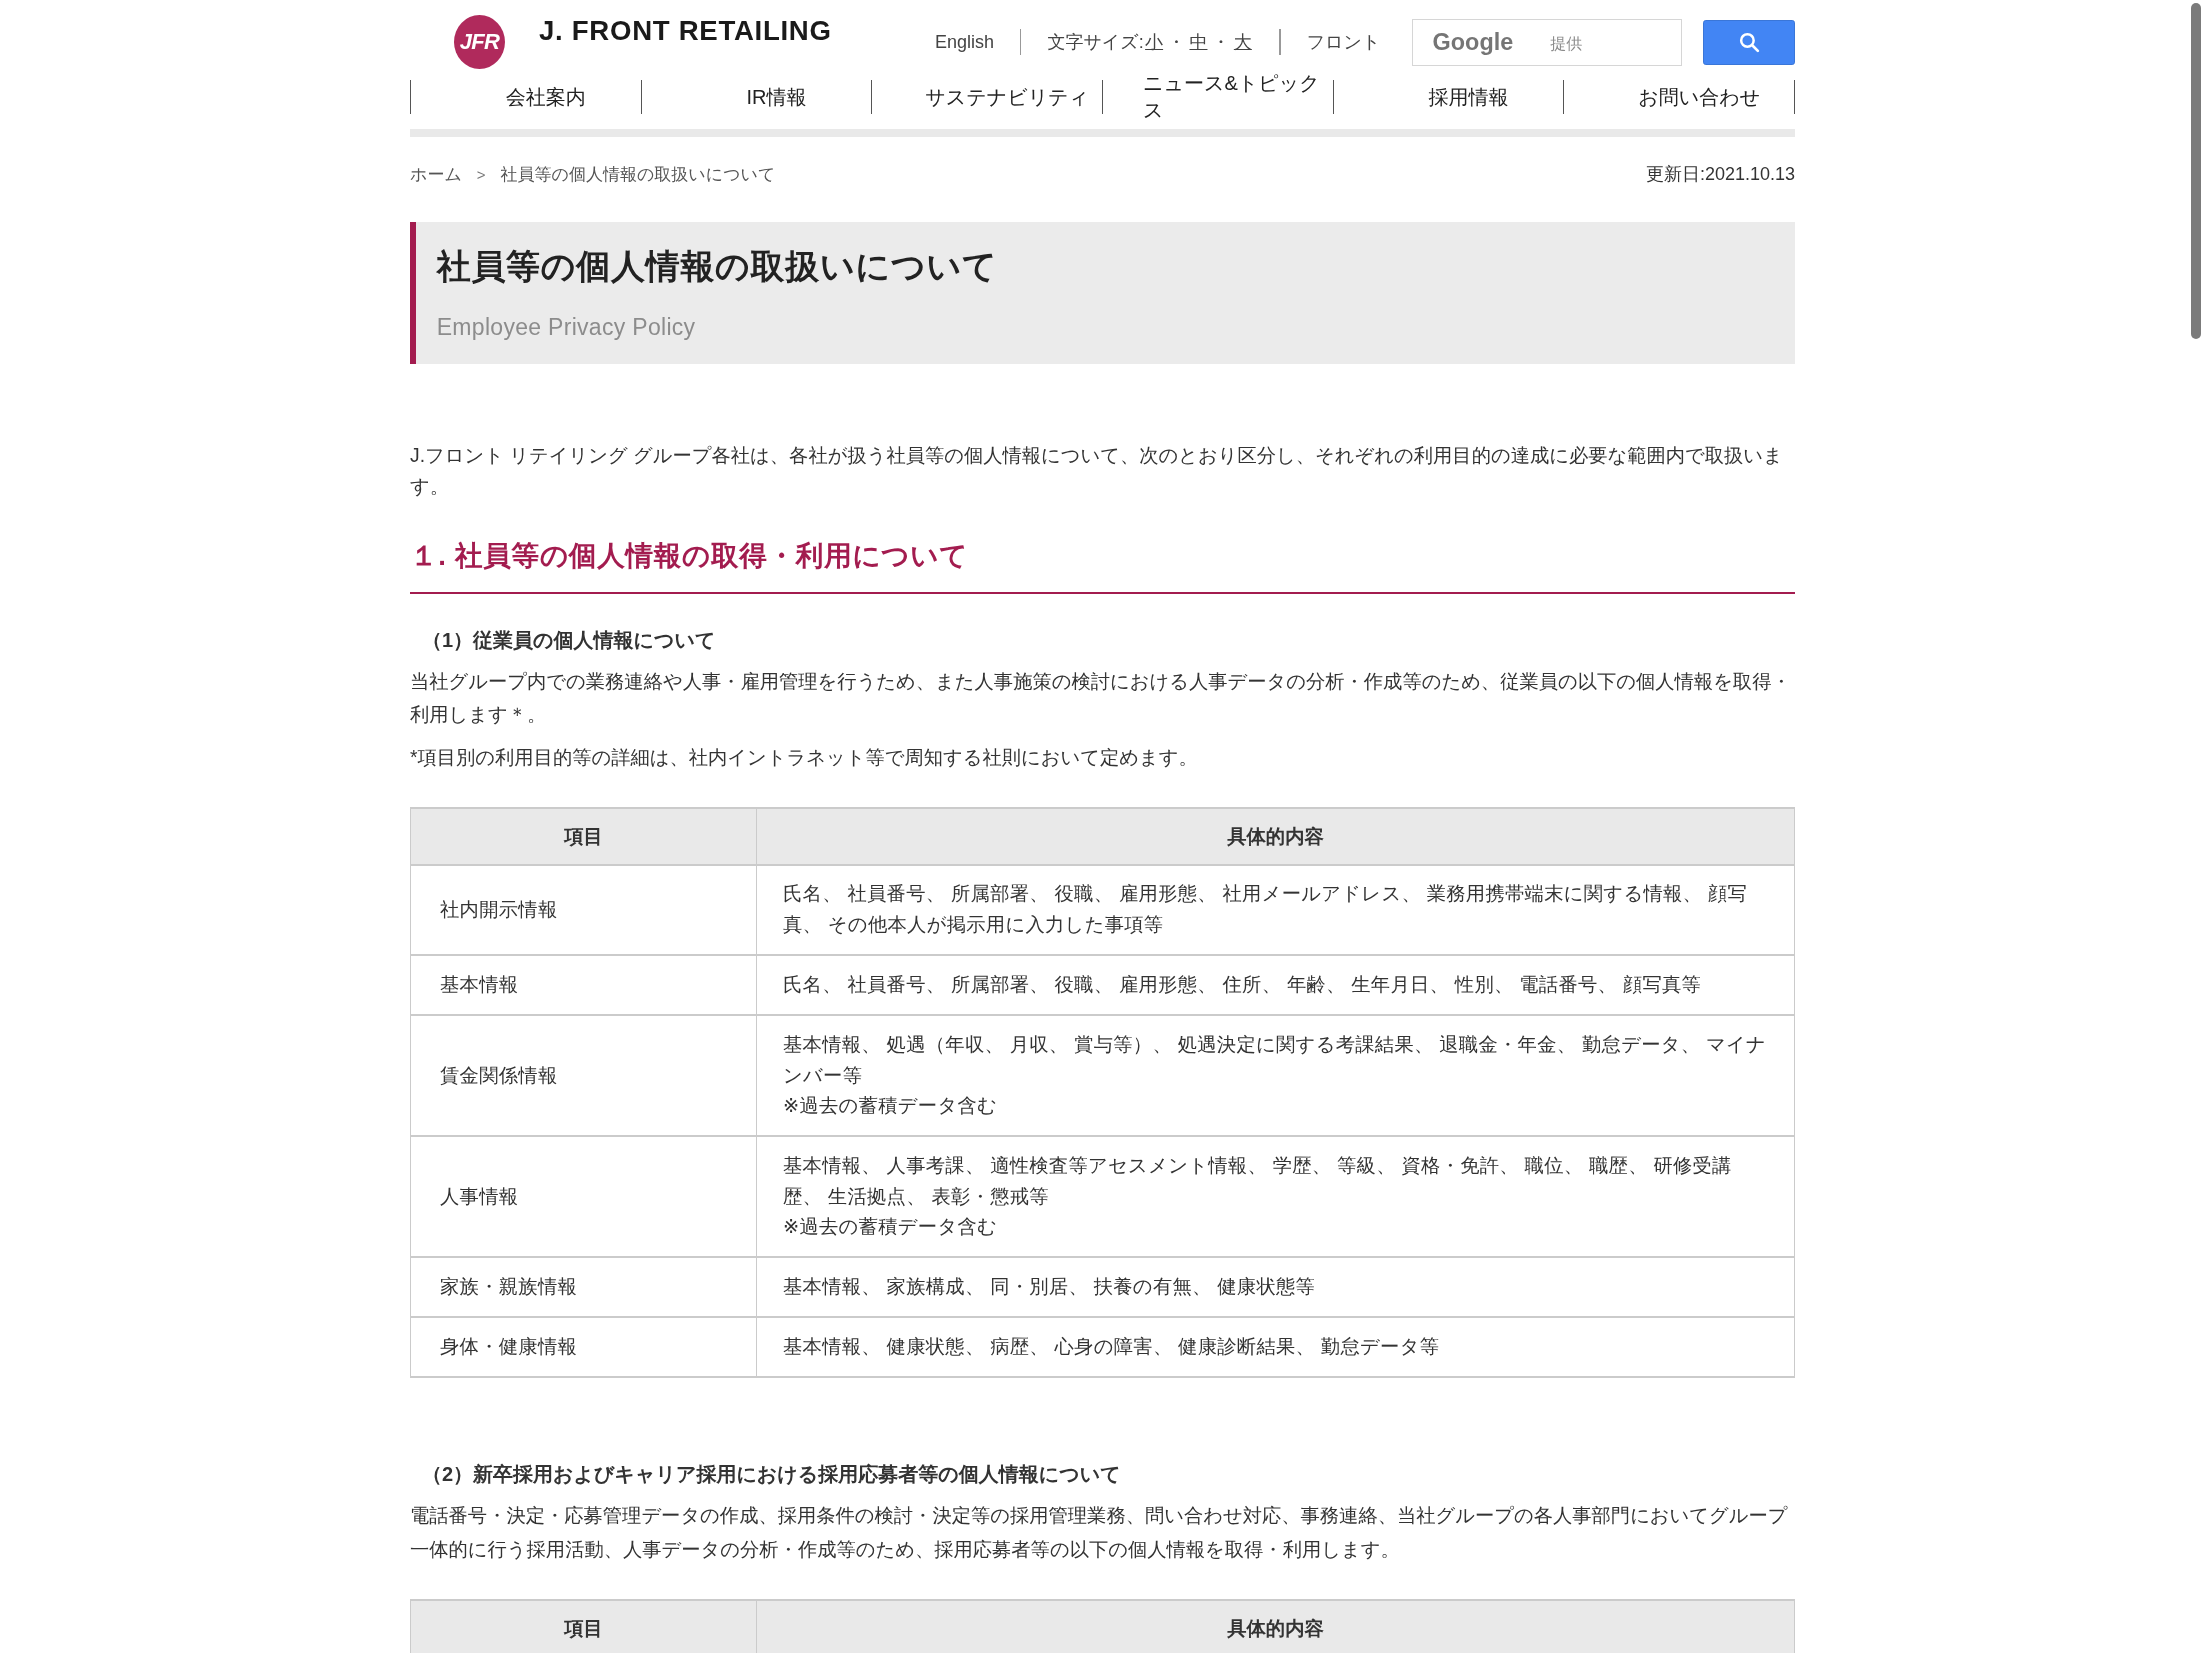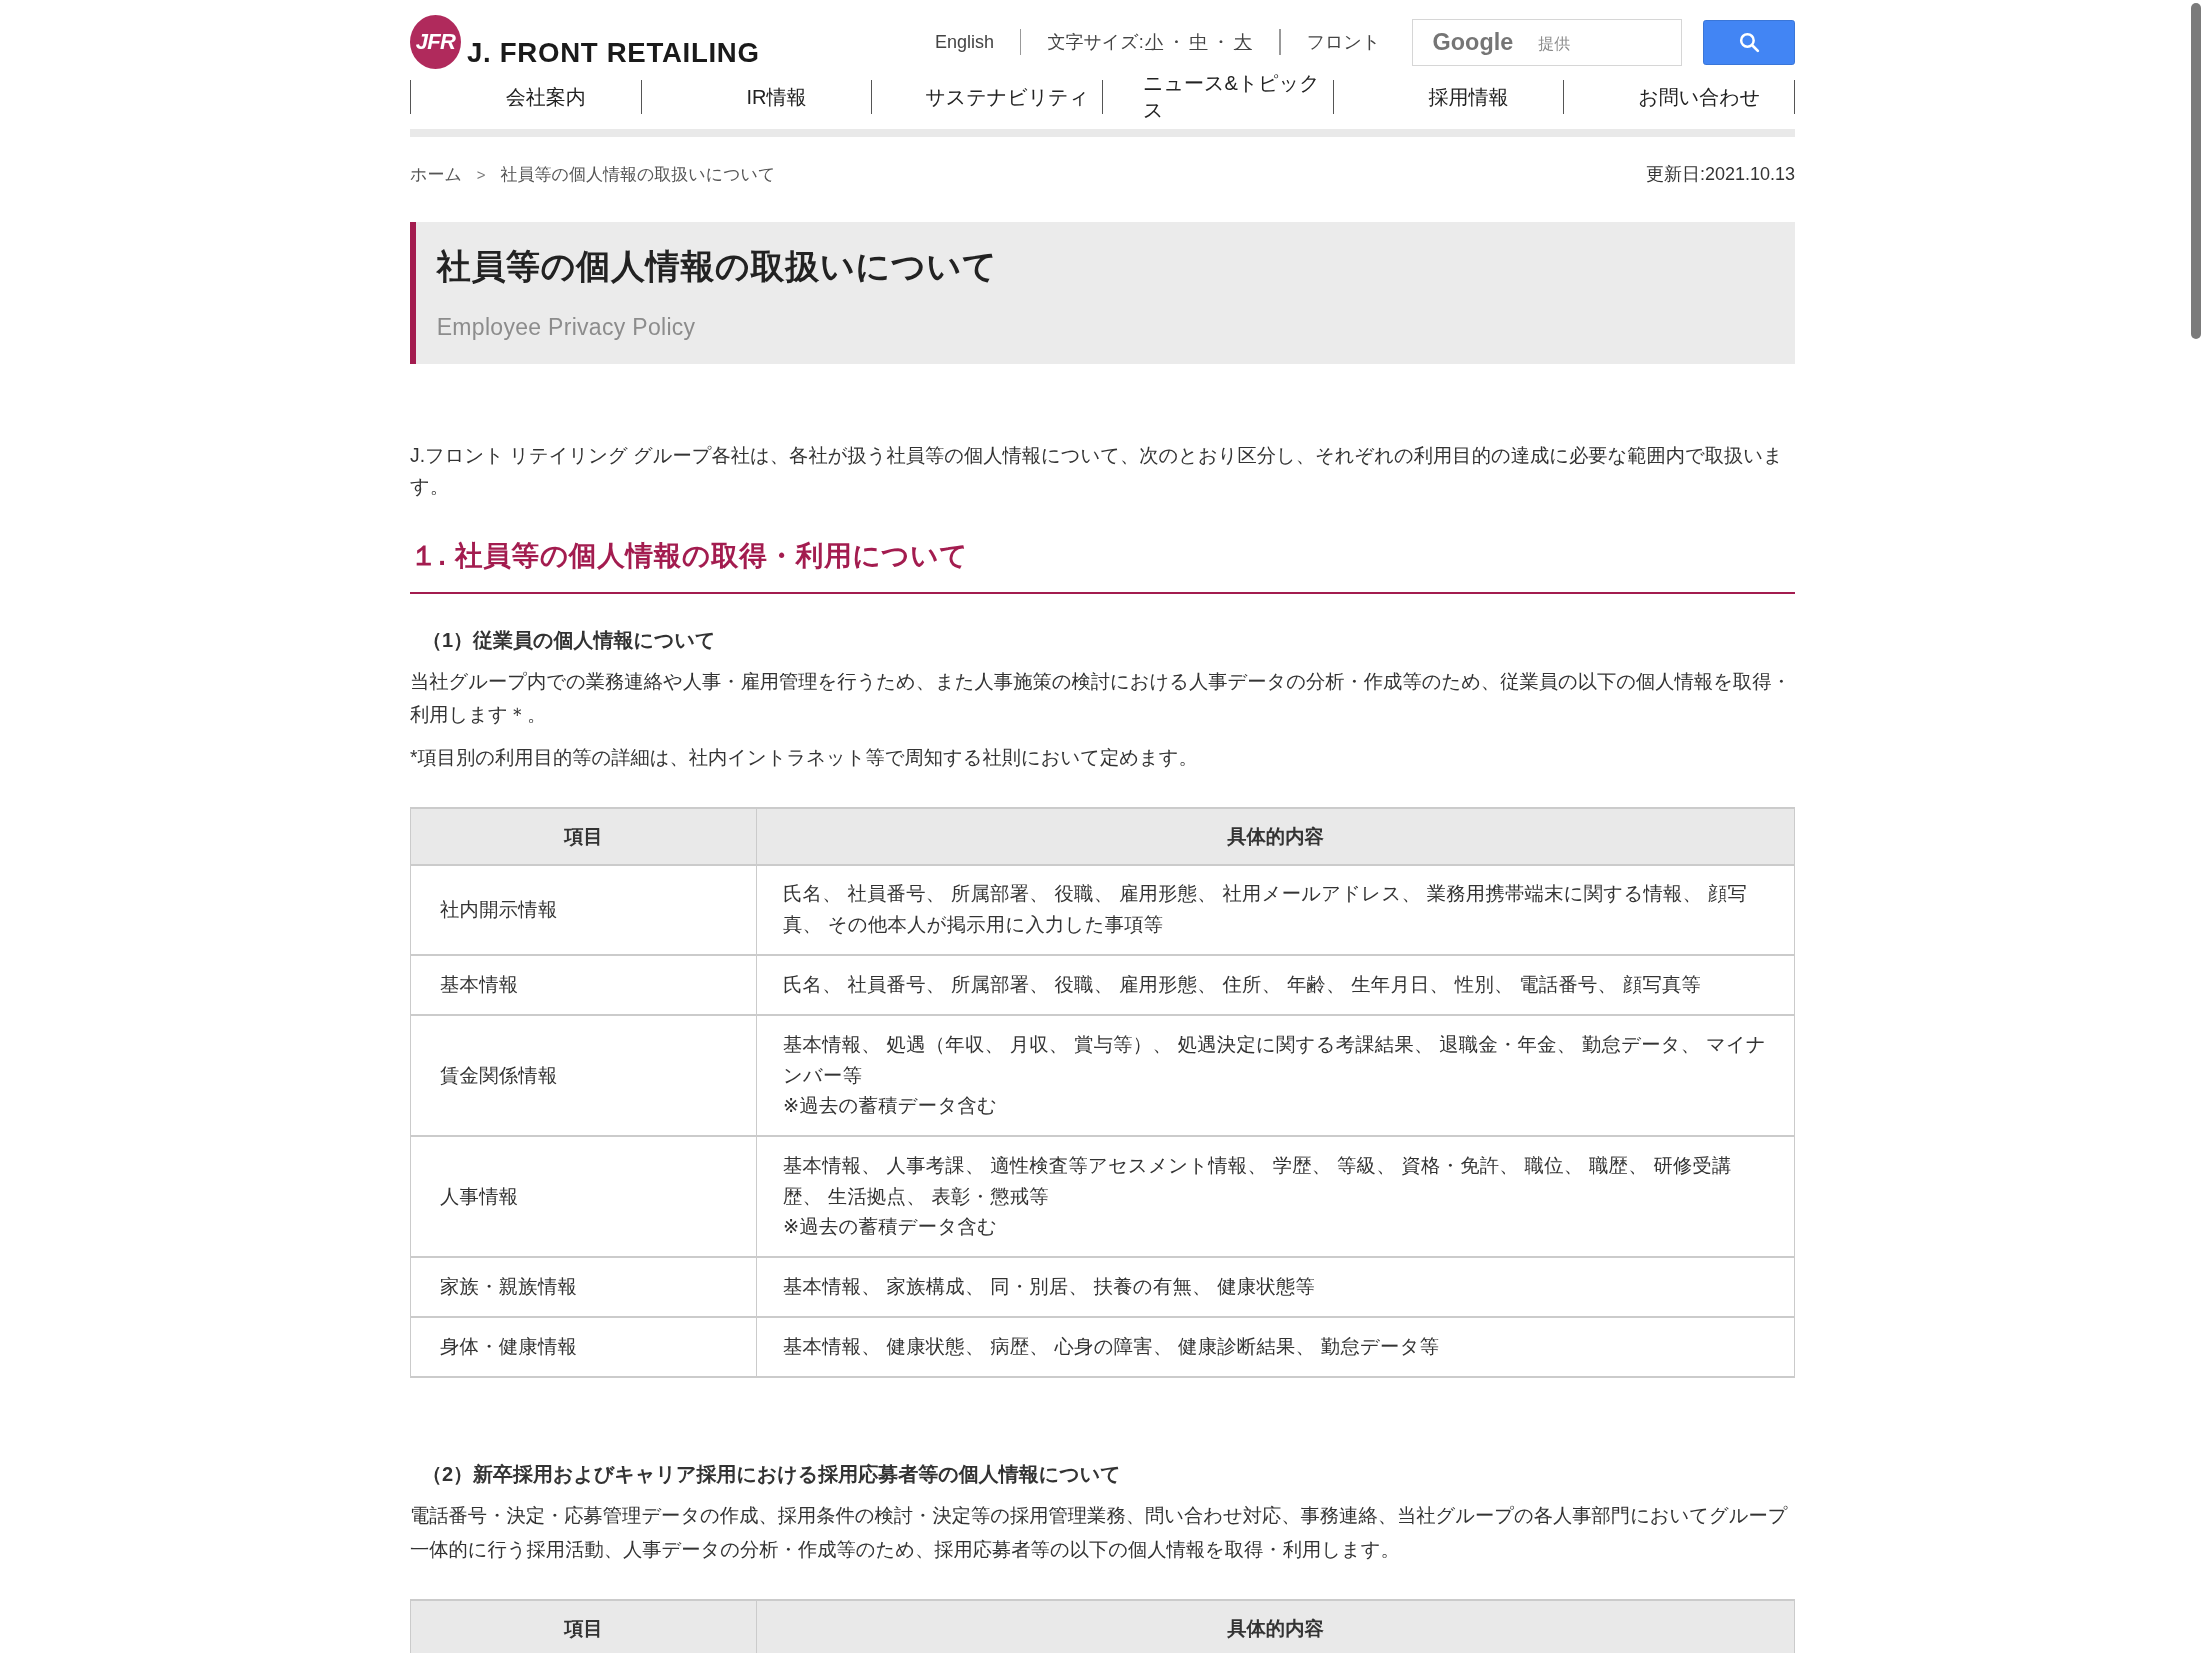--- a/index.html
+++ b/index.html
@@ -6,36 +6,36 @@
   html, body { margin:0; padding:0; }
   body {
     width:2205px; height:1654px; overflow:hidden; position:relative;
     background:#ffffff; color:#333;
     font-family:"Liberation Sans","DejaVu Sans",sans-serif;
   }
   .container { width:1385px; margin:0 auto; }
 
   
   .header { display:flex; justify-content:space-between; align-items:center; padding-top:15px; height:69px; }
-  .brand { display:flex; align-items:flex-end; gap:6px; cursor:pointer; }
+  .brand { display:flex; align-items:flex-start; gap:34px; cursor:pointer;margin-left:44px; }
   .logo-circle {
     width:51px; height:54px; border-radius:50%; background:#b02a5c; color:#fff;
     display:flex; align-items:center; justify-content:center;
     font-size:22px; font-weight:bold; font-style:italic; letter-spacing:-0.7px;
   }
   .brand-name { font-size:27.6px; font-weight:bold; color:#1a1a1a; letter-spacing:0.7px; }
   .utility { display:flex; align-items:center; font-size:18px; color:#444; }
   .util-link { color:#444; text-decoration:none; cursor:pointer; }
   .vdiv { width:1.4px; height:26px; background:#999; margin:0 26px; }
   .fontsize { display:flex; align-items:center; }
   .fs-link { color:#444; text-decoration:underline; margin:0 1.4px; cursor:pointer; }
   .dot { color:#444; margin:0 2.8px; }
   .searchbox {
     width:270px; height:47px; border:1.4px solid #d6d6d6; background:#fff;
-    margin-left:32px; display:flex; align-items:center; padding-left:19.3px; cursor:text;
+    margin-left:32px; display:flex; align-items:center; padding-left:19.3px; cursor:text;gap:12px;
   }
   .g-logo { font-size:23.4px; font-weight:bold; color:#757575; letter-spacing:0; }
   .g-teikyo { font-size:16px; color:#8a8a8a; margin-left:25px; margin-top:4.1px; }
   .searchbtn {
     width:92px; height:45px; margin-left:20.7px; background:#4285f4; border:1.4px solid #3a76d8;
     border-radius:2.8px; display:flex; align-items:center; justify-content:center; cursor:pointer;
   }
 
   
   .nav { display:flex; margin-top:11px; height:34px; }

